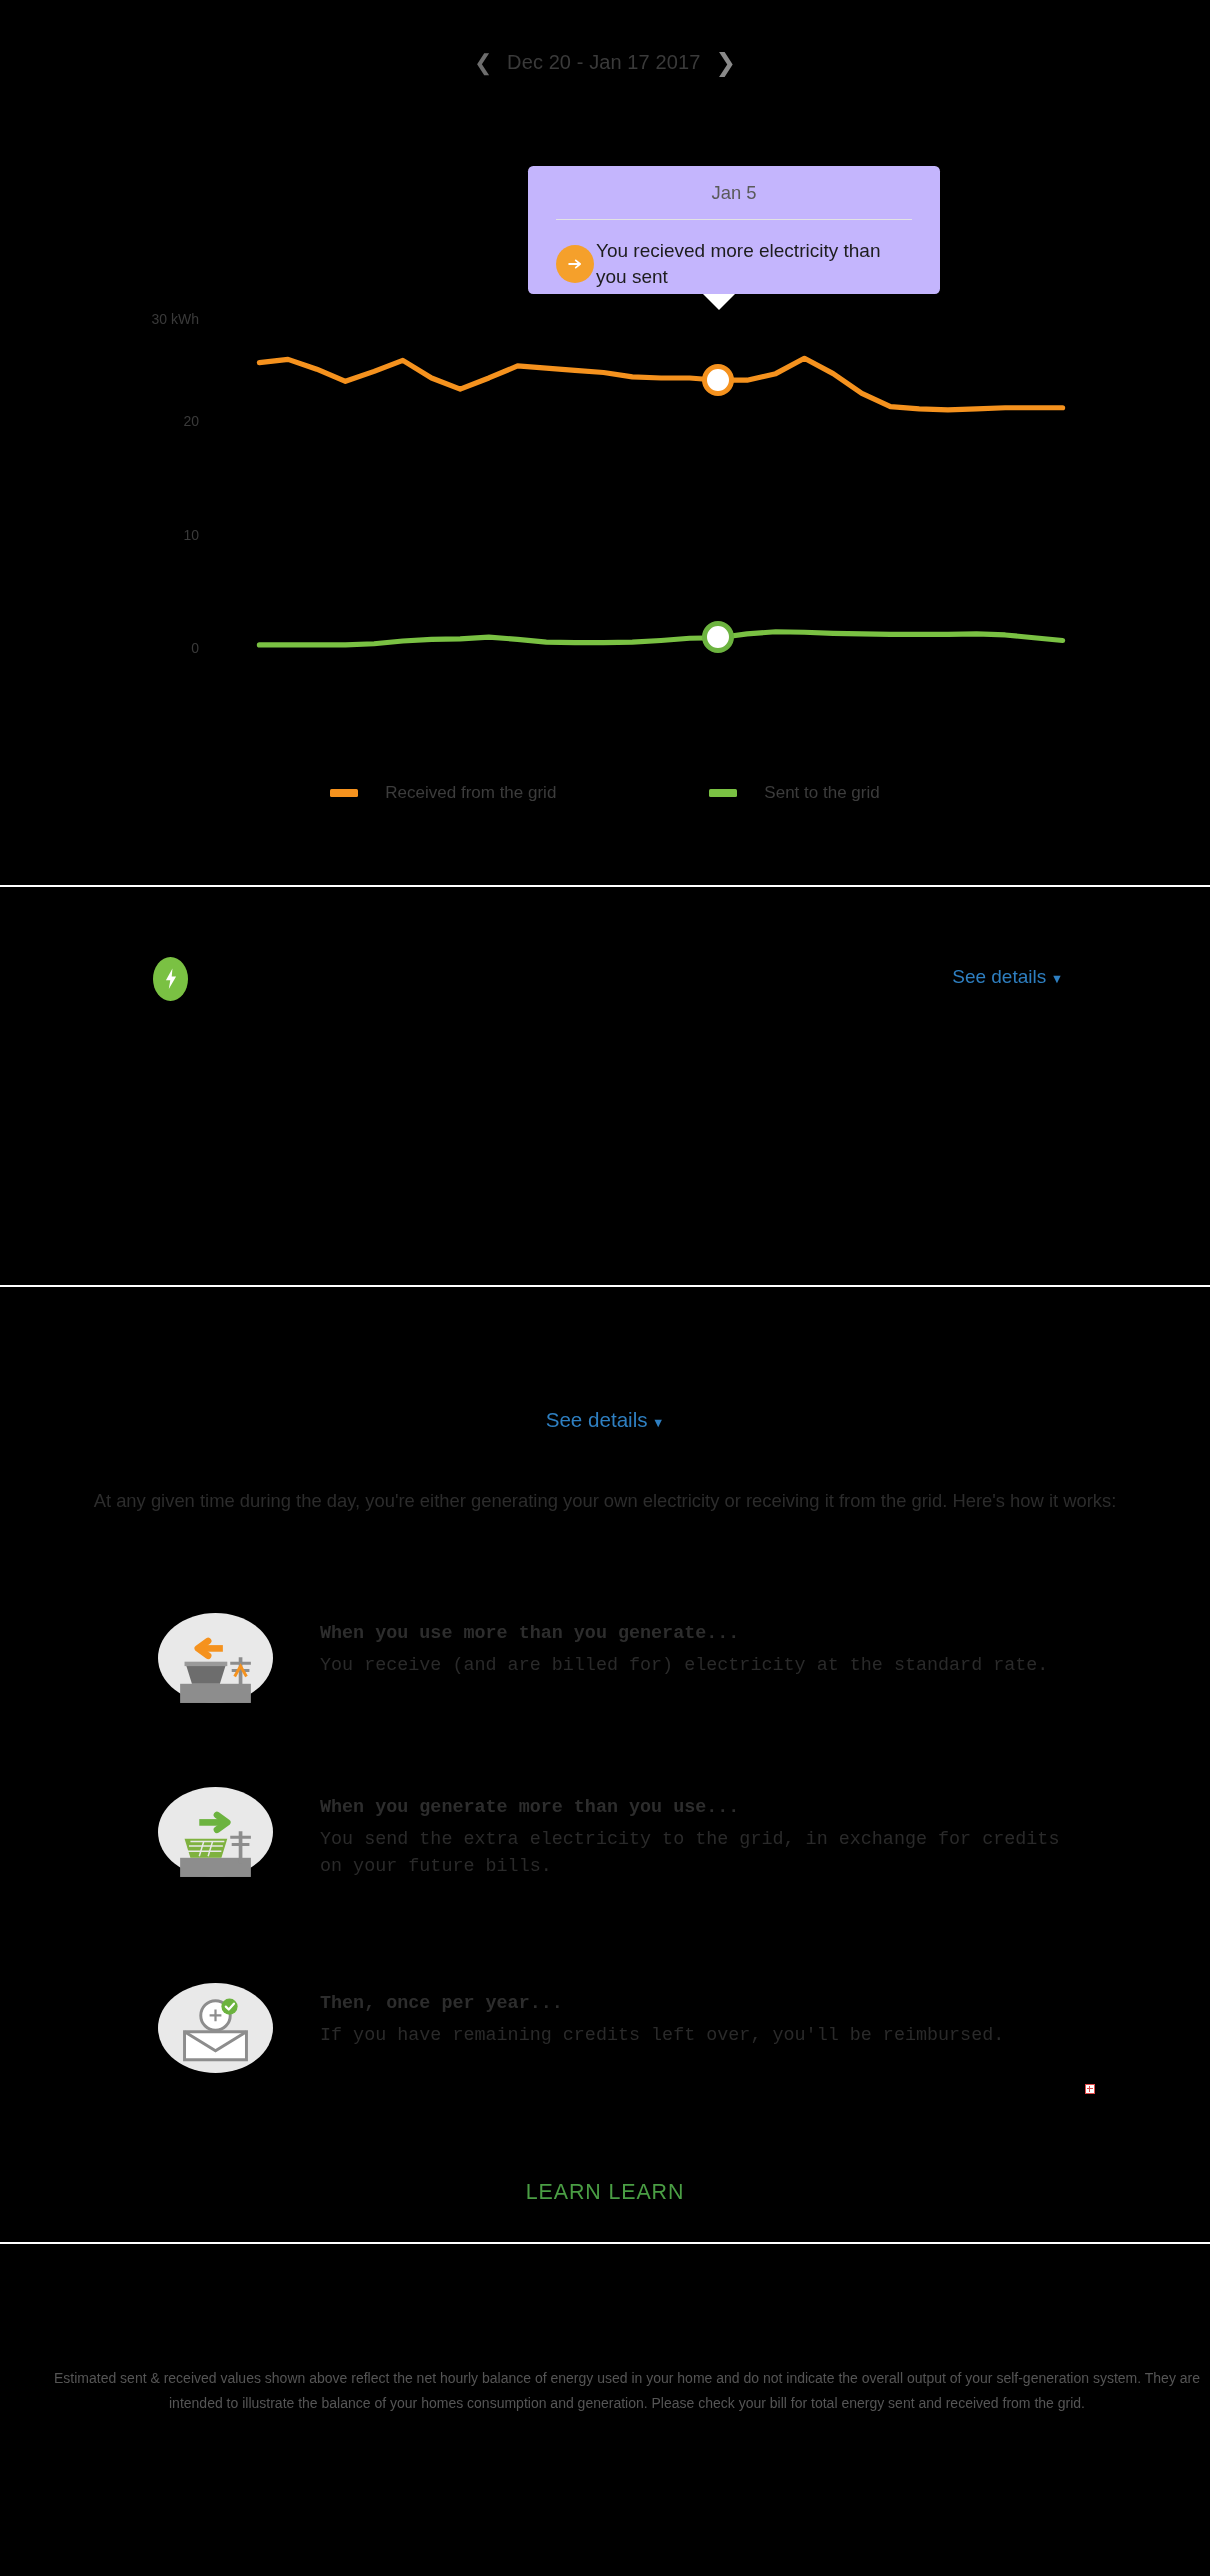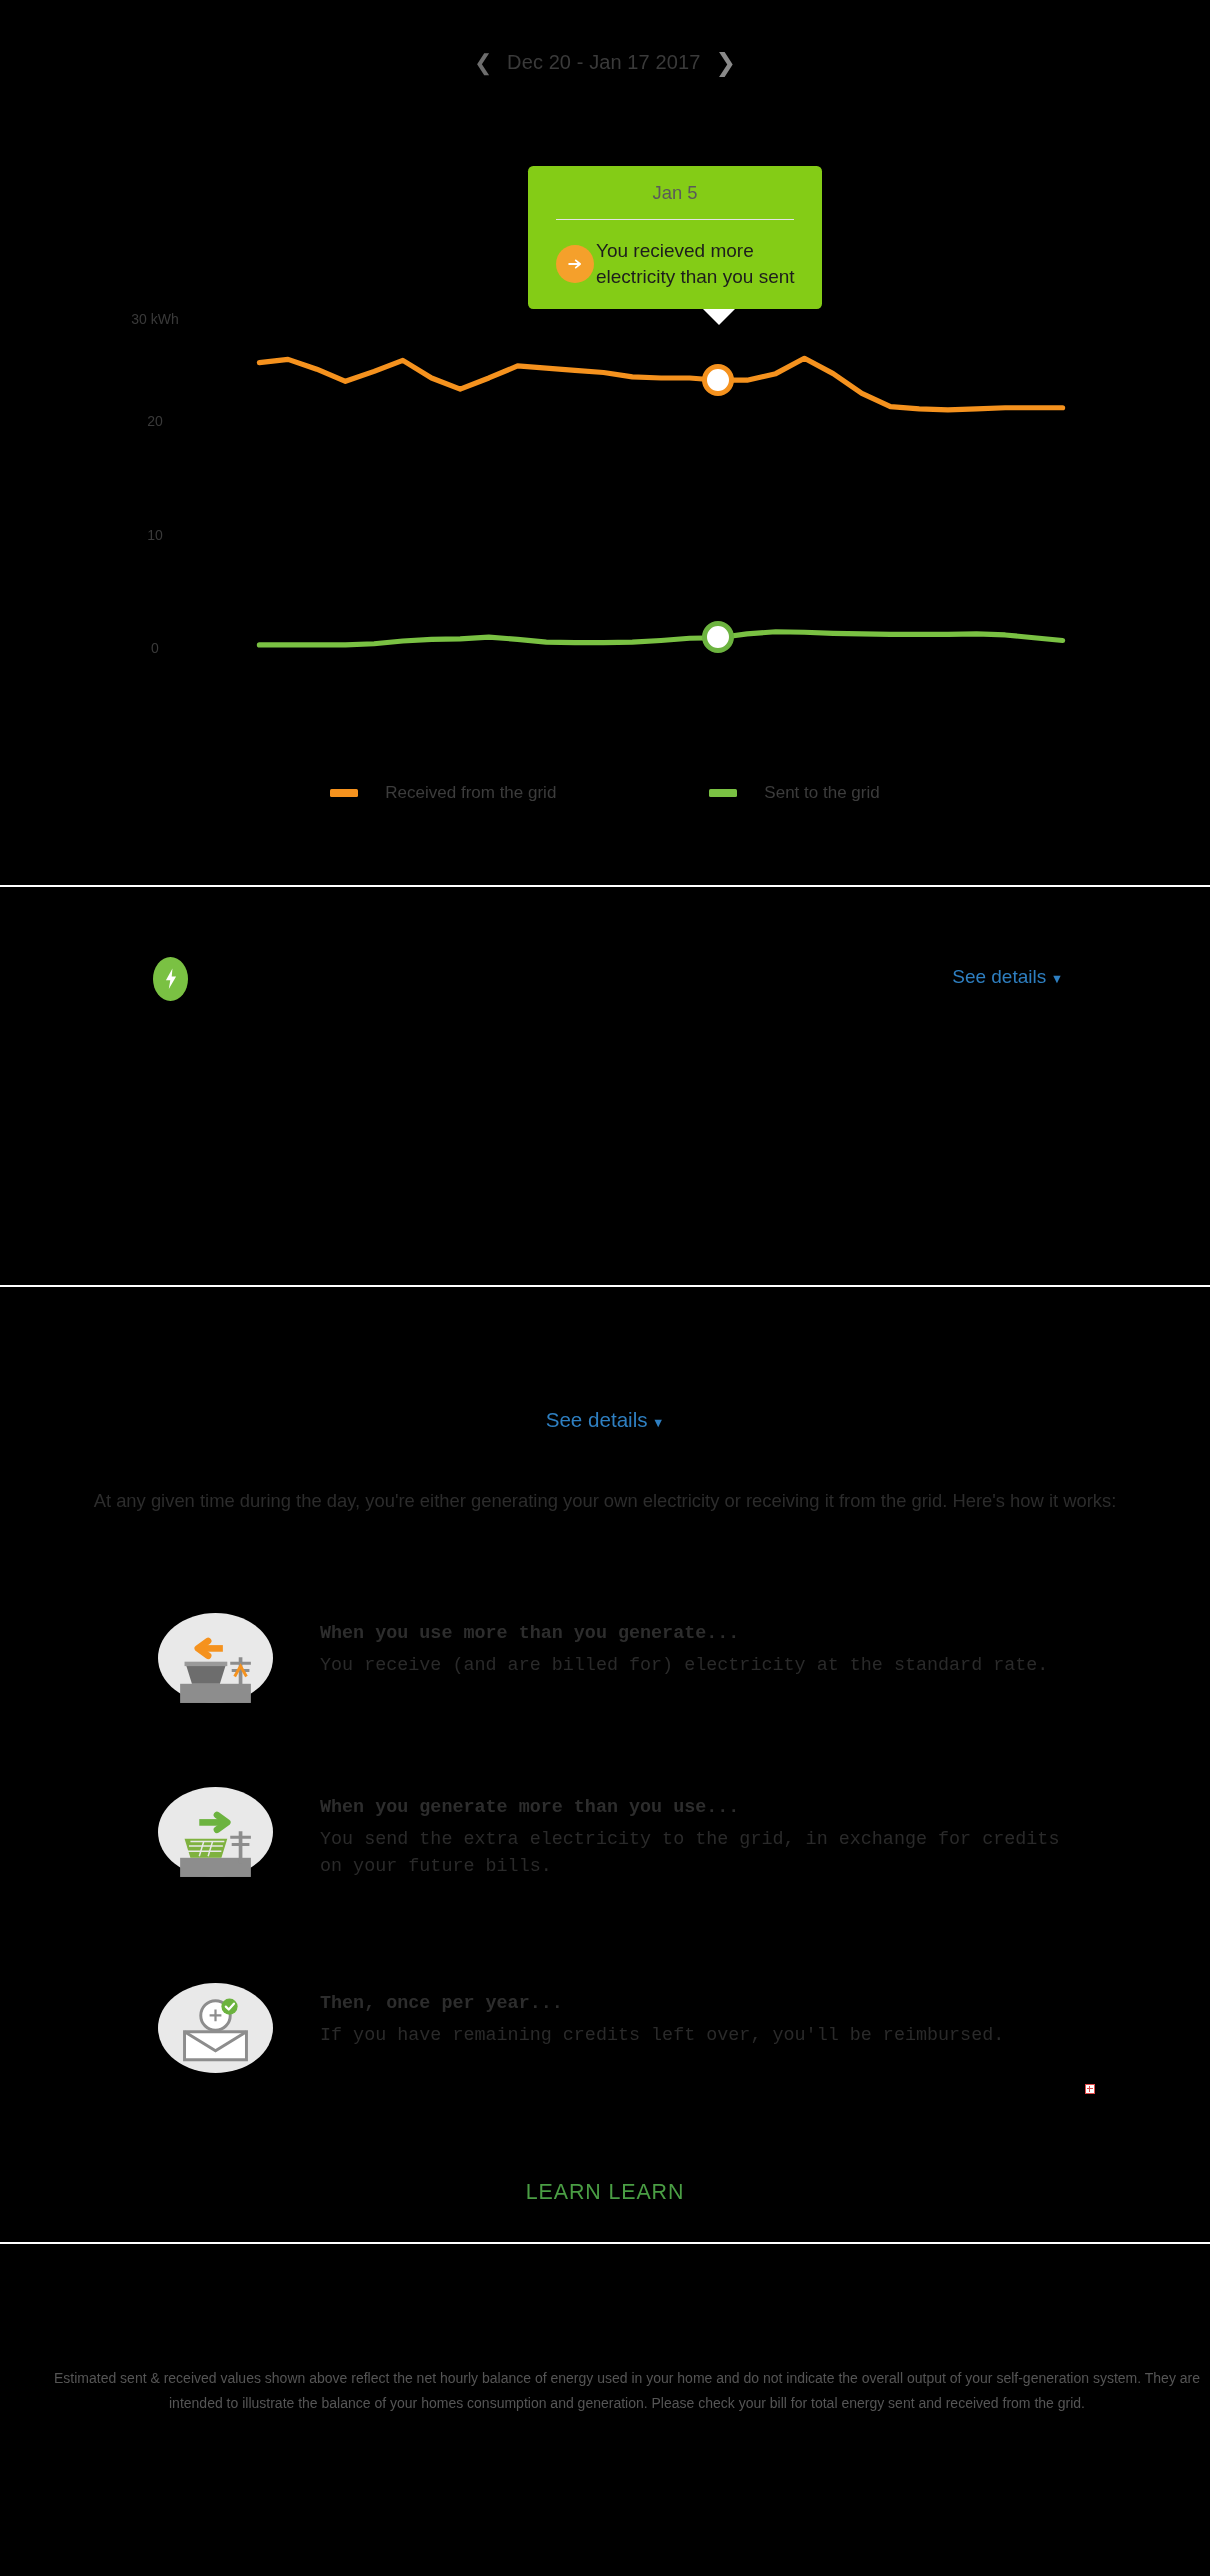--- a/index.html
+++ b/index.html
@@ -51,21 +51,21 @@
   }
 
   .plot {
     position: absolute;
     left: 0; top: 0; width: 1210px; height: 887px;
   }
   .y-axis-label {
     position: absolute;
     color: #3a3a3a;
     font-size: 14px;
-    text-align: center;
+    text-align: right;
     width: 88px;
   }
   .yl0 { top: 311px; left: 111px; }
   .yl1 { top: 413px; left: 111px; }
   .yl2 { top: 527px; left: 111px; }
   .yl3 { top: 640px; left: 111px; }
 
   svg.series { position: absolute; left: 0; top: 0; }
 
   .legend {
@@ -75,26 +75,26 @@
     gap: 153px;
   }
   .legend-item { display: flex; align-items: center; gap: 27px; }
   .legend-swatch { width: 28px; height: 7.4px; border-radius: 1.5px; }
   .legend-text { color: #3c3c3c; font-size: 17px; }
 
   
   .tooltip {
     position: absolute;
     left: 528px; top: 166px;
-    width: 294px;
-    background: #84cc16;
+    width: 412px;
+    background: #c4b5fd;
     border-radius: 5.2px;
     box-shadow: 0 1.5px 7.4px rgba(0,0,0,.35);
     z-index: 40;
-    padding: 16px 0 19px 0;
+    padding: 16px 0 4px 0;
   }
   .tooltip-date {
     text-align: center;
     color: #5a5a5a;
     font-size: 18.4px;
     padding-bottom: 14.7px;
   }
   .tooltip-divider {
     height: 0.7px; background: #e3e3e3;
     margin: 0 28px;

